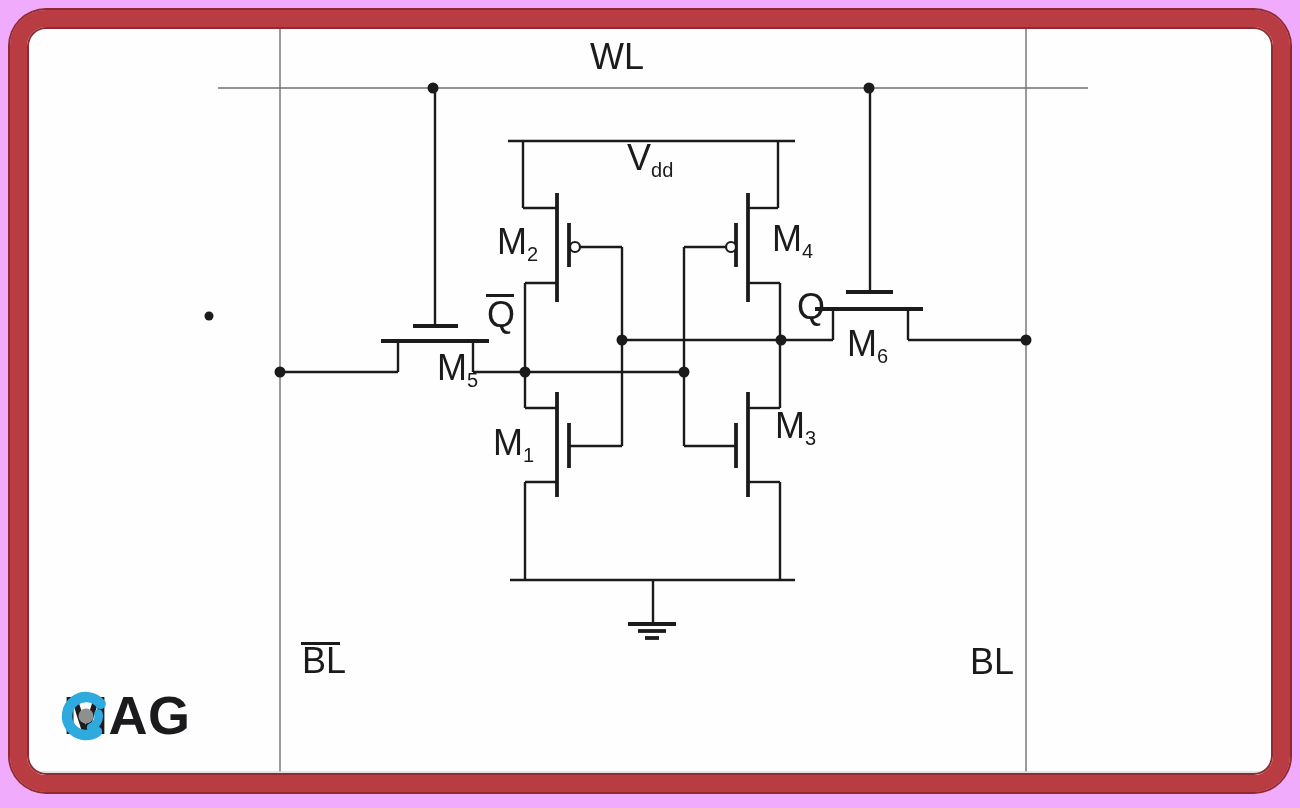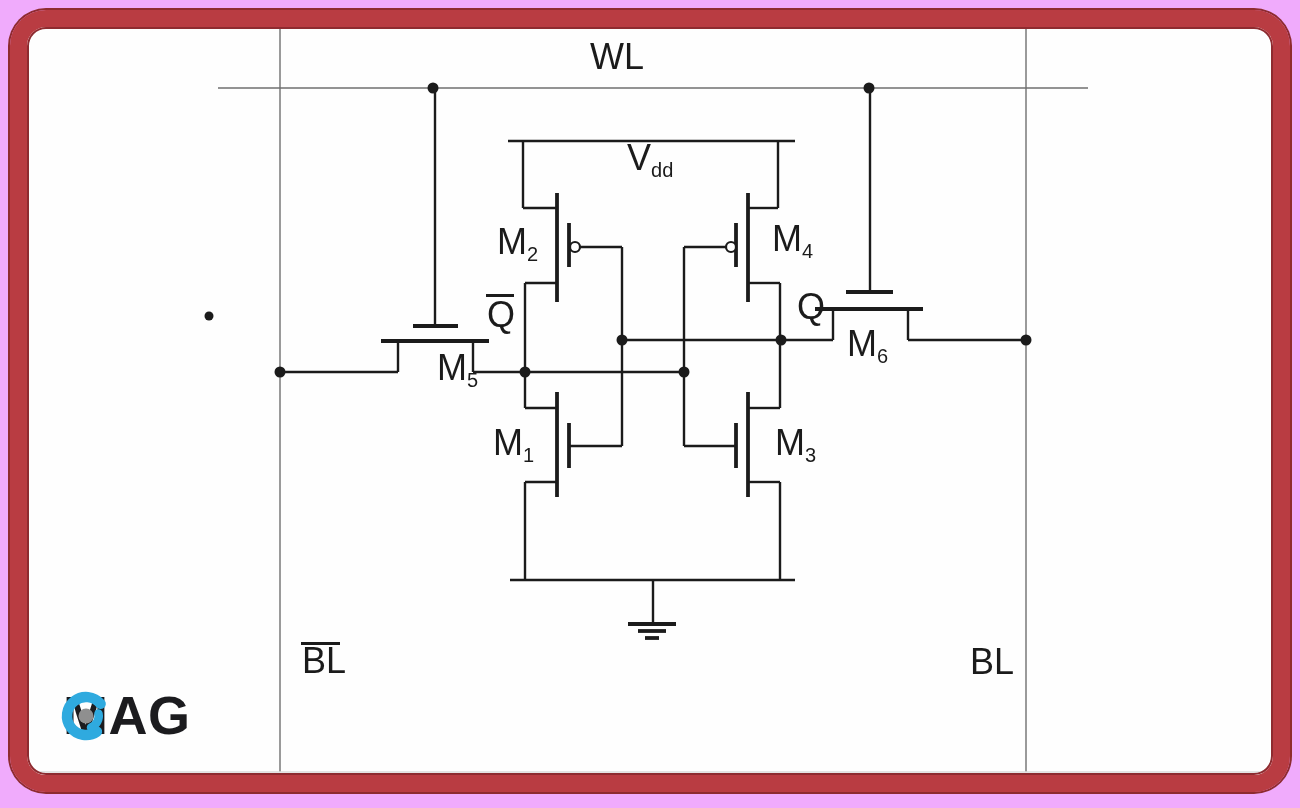--- a/index.html
+++ b/index.html
@@ -137,21 +137,21 @@
     </svg>
   </div>
 
   <div class="lbl" style="left:590px;top:39px;">WL</div>
 
   <div class="lbl" style="left:627px;top:140px;"><span>V</span><span class="sub">dd</span></div>
 
   <div class="lbl" style="left:497px;top:224px;"><span>M</span><span class="sub">2</span></div>
   <div class="lbl" style="left:772px;top:221px;"><span>M</span><span class="sub">4</span></div>
   <div class="lbl" style="left:493px;top:425px;text-align:center;"><span>M</span><span class="sub">1</span></div>
-  <div class="lbl" style="left:775px;top:425px;"><span>M</span><span class="sub">3</span></div>
+  <div class="lbl" style="left:775px;top:408px;"><span>M</span><span class="sub">3</span></div>
   <div class="lbl" style="left:413px;top:350px;margin-left:24px;"><span>M</span><span class="sub">5</span></div>
   <div class="lbl" style="left:847px;top:326px;"><span>M</span><span class="sub">6</span></div>
 
   <div class="lbl" style="left:797px;top:289px;">Q</div>
 
   <div class="lbl" style="left:487px;top:297px;">Q</div>
   <div class="ovbar" style="left:486px;top:294px;width:28px;"></div>
 
   <div class="lbl" style="left:970px;top:644px;">BL</div>
 

